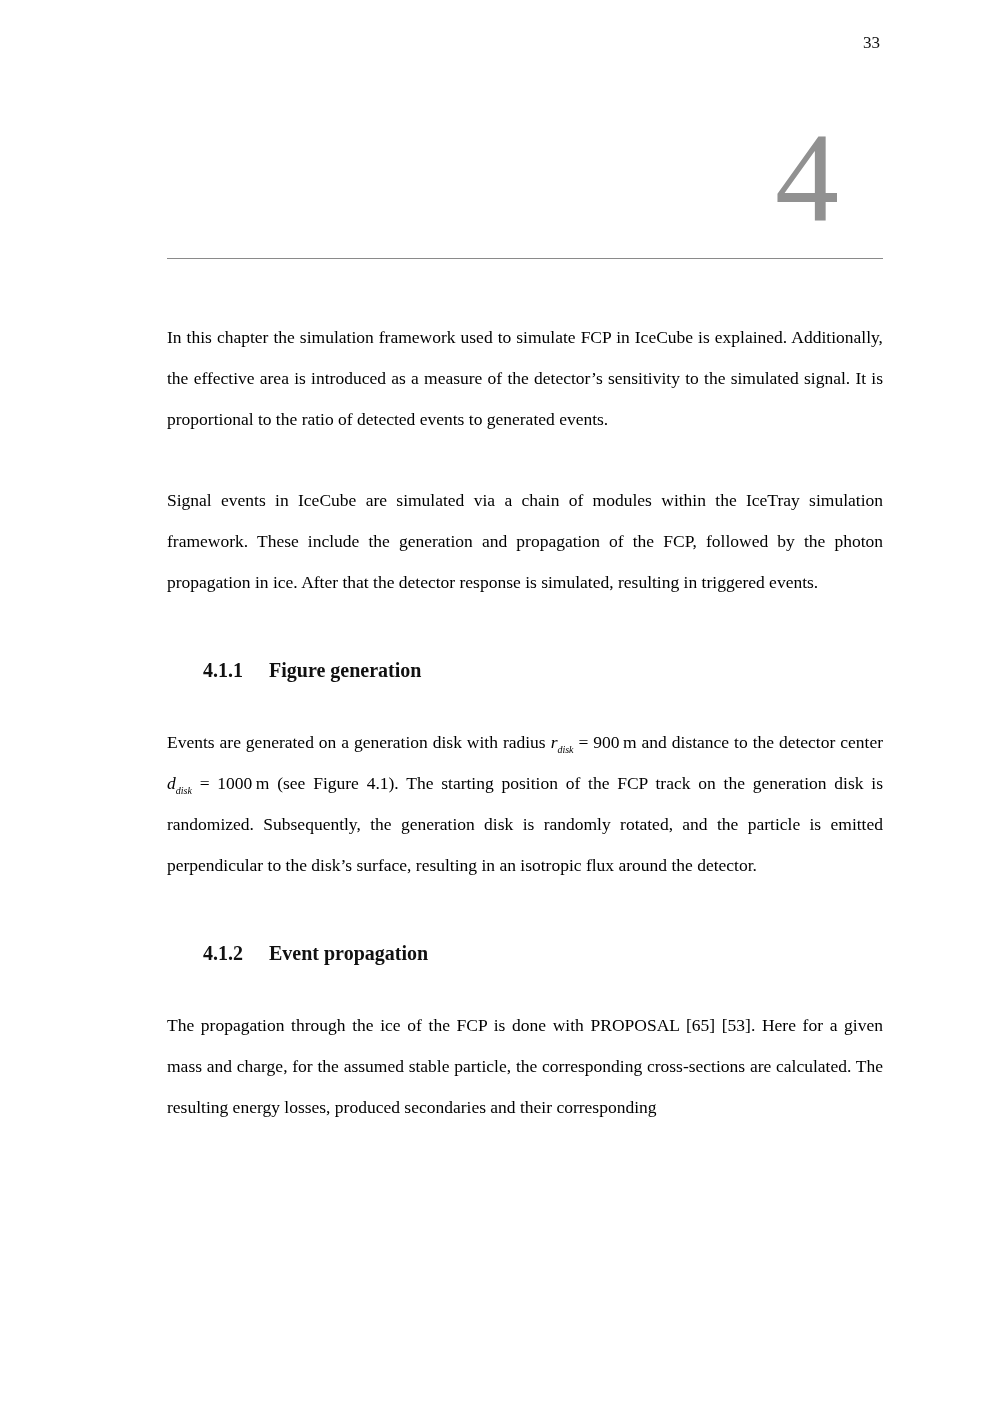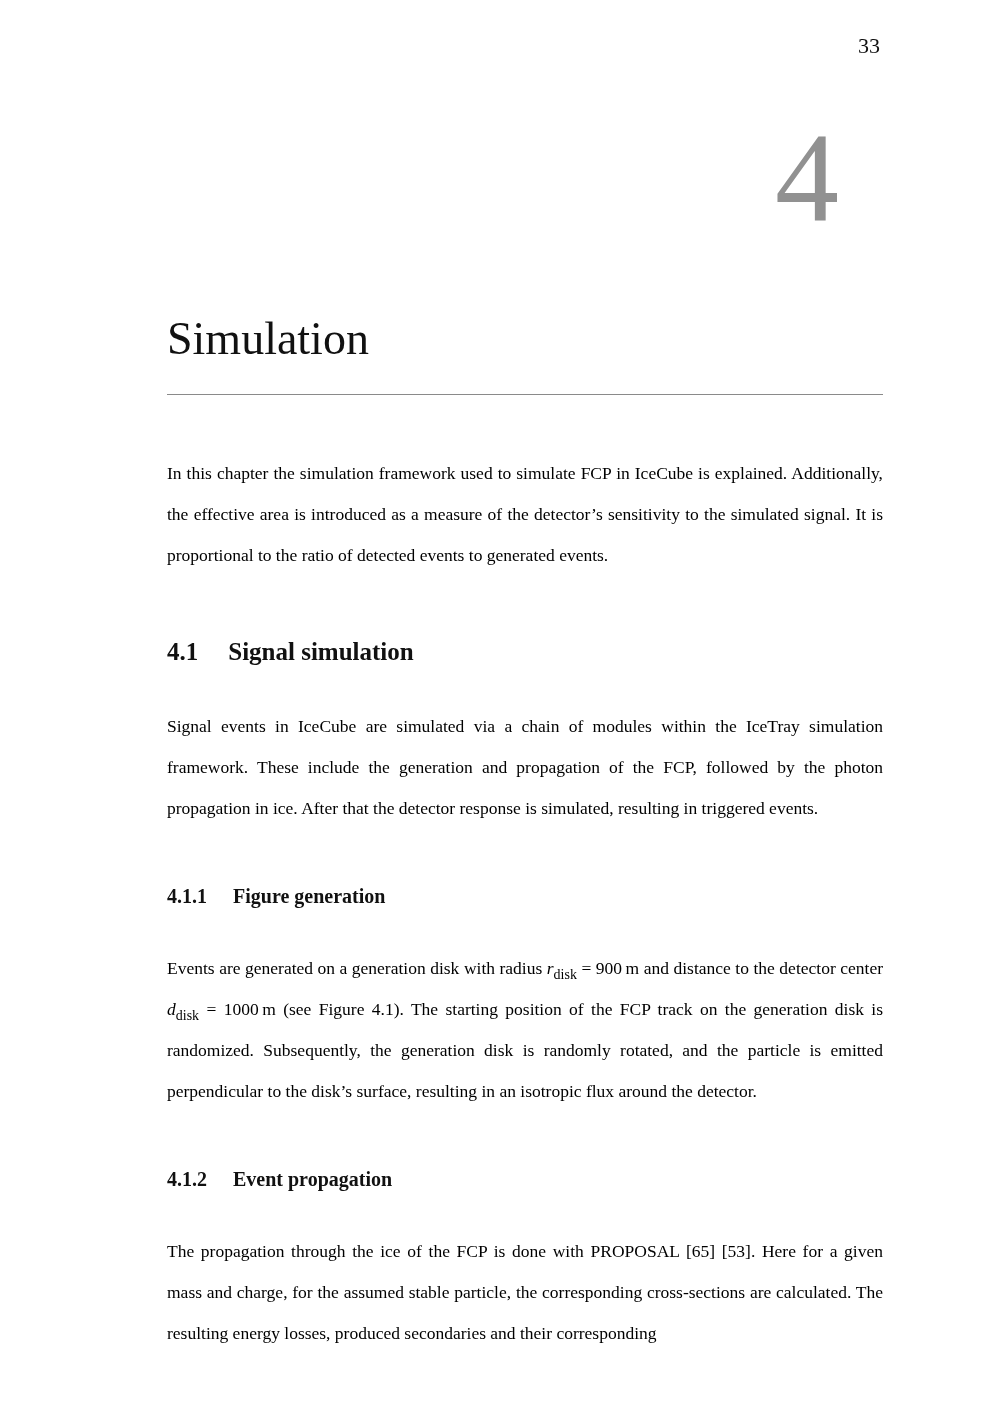--- a/index.html
+++ b/index.html
@@ -13,21 +13,21 @@
     height: 1414px;
     background: #ffffff;
     font-family: "Liberation Serif", "DejaVu Serif", serif;
     color: #111111;
     overflow: hidden;
   }
   .page-number {
     position: absolute;
     top: 33px;
     right: 120px;
-    font-size: 22px;
+    font-size: 17px;
     color: #111111;
   }
   .content {
     margin: 0 117px 0 167px;
     padding-top: 128px;
   }
   .chapter-number {
     text-align: right;
     padding-right: 44px;
     font-size: 128px;
@@ -71,49 +71,47 @@
   }
   .subsection-heading {
     margin-top: 56px;
     font-size: 20px;
     font-weight: 700;
     color: #111111;
   }
   .subsection-heading .sec-num {
     display: inline-block;
     margin-right: 26px;
+    margin-left: 36px;
   }
   .math-var {
     font-style: italic;
   }
   sub.math-sub {
-    font-size: 14px;
+    font-style: italic;
+    font-size: 10px;
     line-height: 0;
   }
 </style>
 </head>
 <body>
 
 <div class="page">
 
   <div class="page-number">33</div>
 
   <div class="content">
 
     <div class="chapter-number">4</div>
 
-    <h1 class="chapter-title" style="margin-bottom:0;">Simulation</h1>
 
     <hr class="chapter-rule">
 
     <p class="body-text intro">In this chapter the simulation framework used to simulate FCP in IceCube is explained. Additionally, the effective area is introduced as a measure of the detector’s sensitivity to the simulated signal. It is proportional to the ratio of detected events to generated events.</p>
 
-    <h2 class="section-heading" style="margin-bottom:0;">
-      <span class="sec-num">4.1</span><span>Signal simulation</span>
-    </h2>
 
     <p class="body-text">Signal events in IceCube are simulated via a chain of modules within the IceTray simulation framework.  These include the generation and propagation of the FCP, followed by the photon propagation in ice.  After that the detector response is simulated, resulting in triggered events.</p>
 
     <h3 class="subsection-heading" style="margin-bottom:0;">
       <span class="sec-num">4.1.1</span><span>Figure generation</span>
     </h3>
 
     <p class="body-text"><span>Events are generated on a generation disk with radius </span><span class="math-var">r</span><sub class="math-sub">disk</sub><span> = 900 m and distance to the detector center </span><span class="math-var">d</span><sub class="math-sub">disk</sub><span> = 1000 m (see Figure 4.1). The starting position of the FCP track on the generation disk is randomized. Subsequently, the generation disk is randomly rotated, and the particle is emitted perpendicular to the disk’s surface, resulting in an isotropic flux around the detector.</span></p>
 
     <h3 class="subsection-heading" style="margin-bottom:0;font-family:Liberation Serif, serif;">

